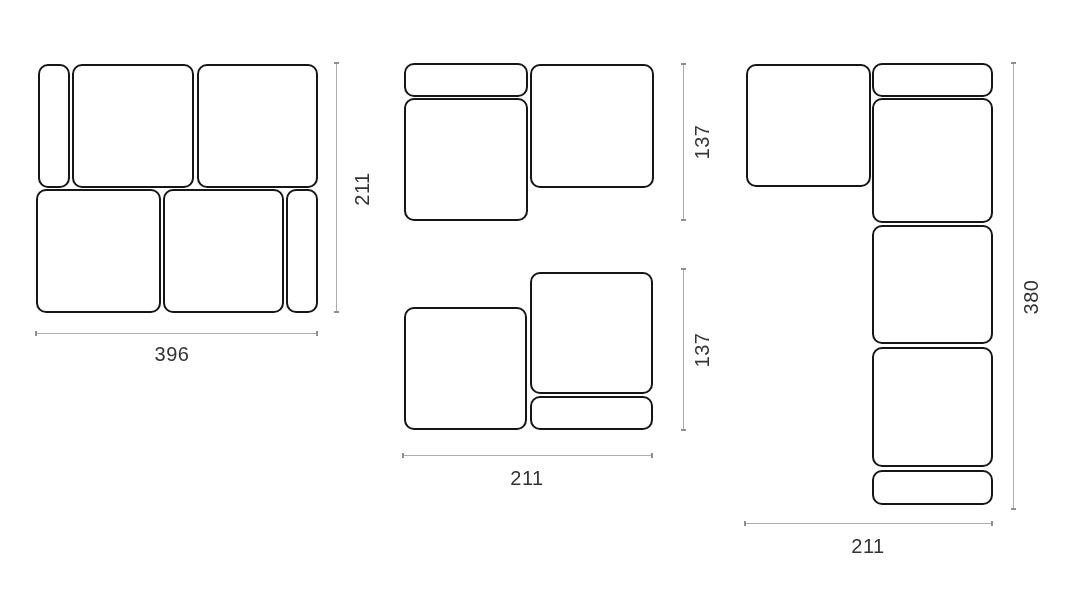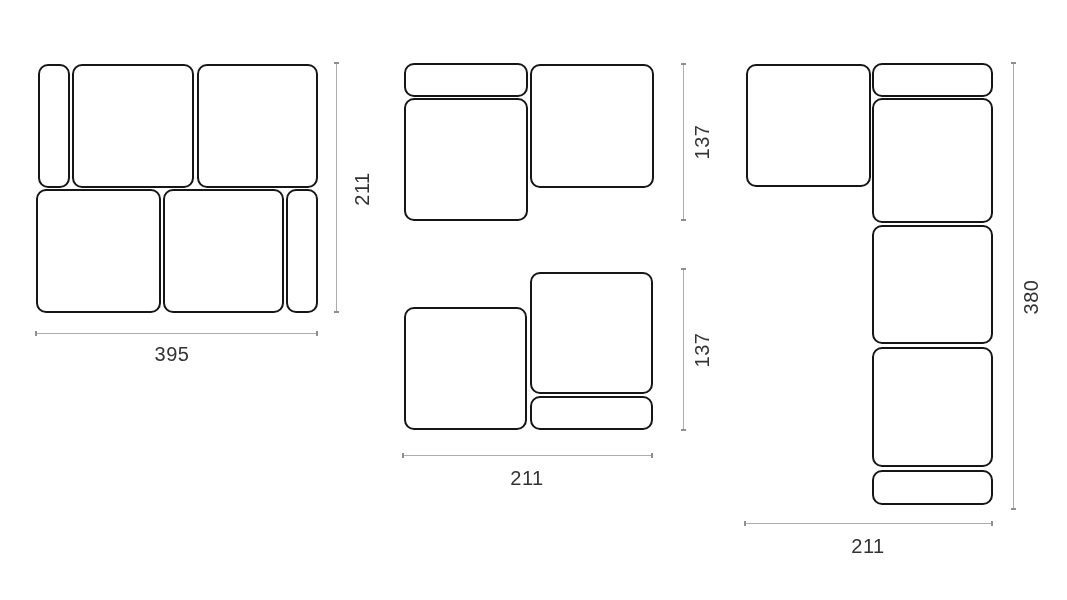--- a/index.html
+++ b/index.html
@@ -76,21 +76,21 @@
     <div class="module" style="left:163px; top:189px; width:121px; height:124px;"></div>
     <div class="module" style="left:286px; top:189px; width:32px; height:124px;"></div>
 
     <div class="dim dim-v" style="left:336px; top:62px; height:251px;"></div>
     <div class="dim-label vertical" style="left:362px; top:189px;">
       <span>211</span>
     </div>
 
     <div class="dim dim-h" style="left:35px; top:333px; width:283px;"></div>
     <div class="dim-label" style="left:172px; top:354px;">
-      <span>395</span>
+      <span>396</span>
     </div>
   </section>
 
   <section>
     <div class="module" style="left:404px; top:63px; width:124px; height:34px;"></div>
     <div class="module" style="left:404px; top:98px; width:124px; height:123px;"></div>
     <div class="module" style="left:530px; top:64px; width:124px; height:124px;"></div>
 
     <div class="dim dim-v" style="left:683px; top:63px; height:158px;"></div>
     <div class="dim-label vertical" style="left:702px; top:142px;">

